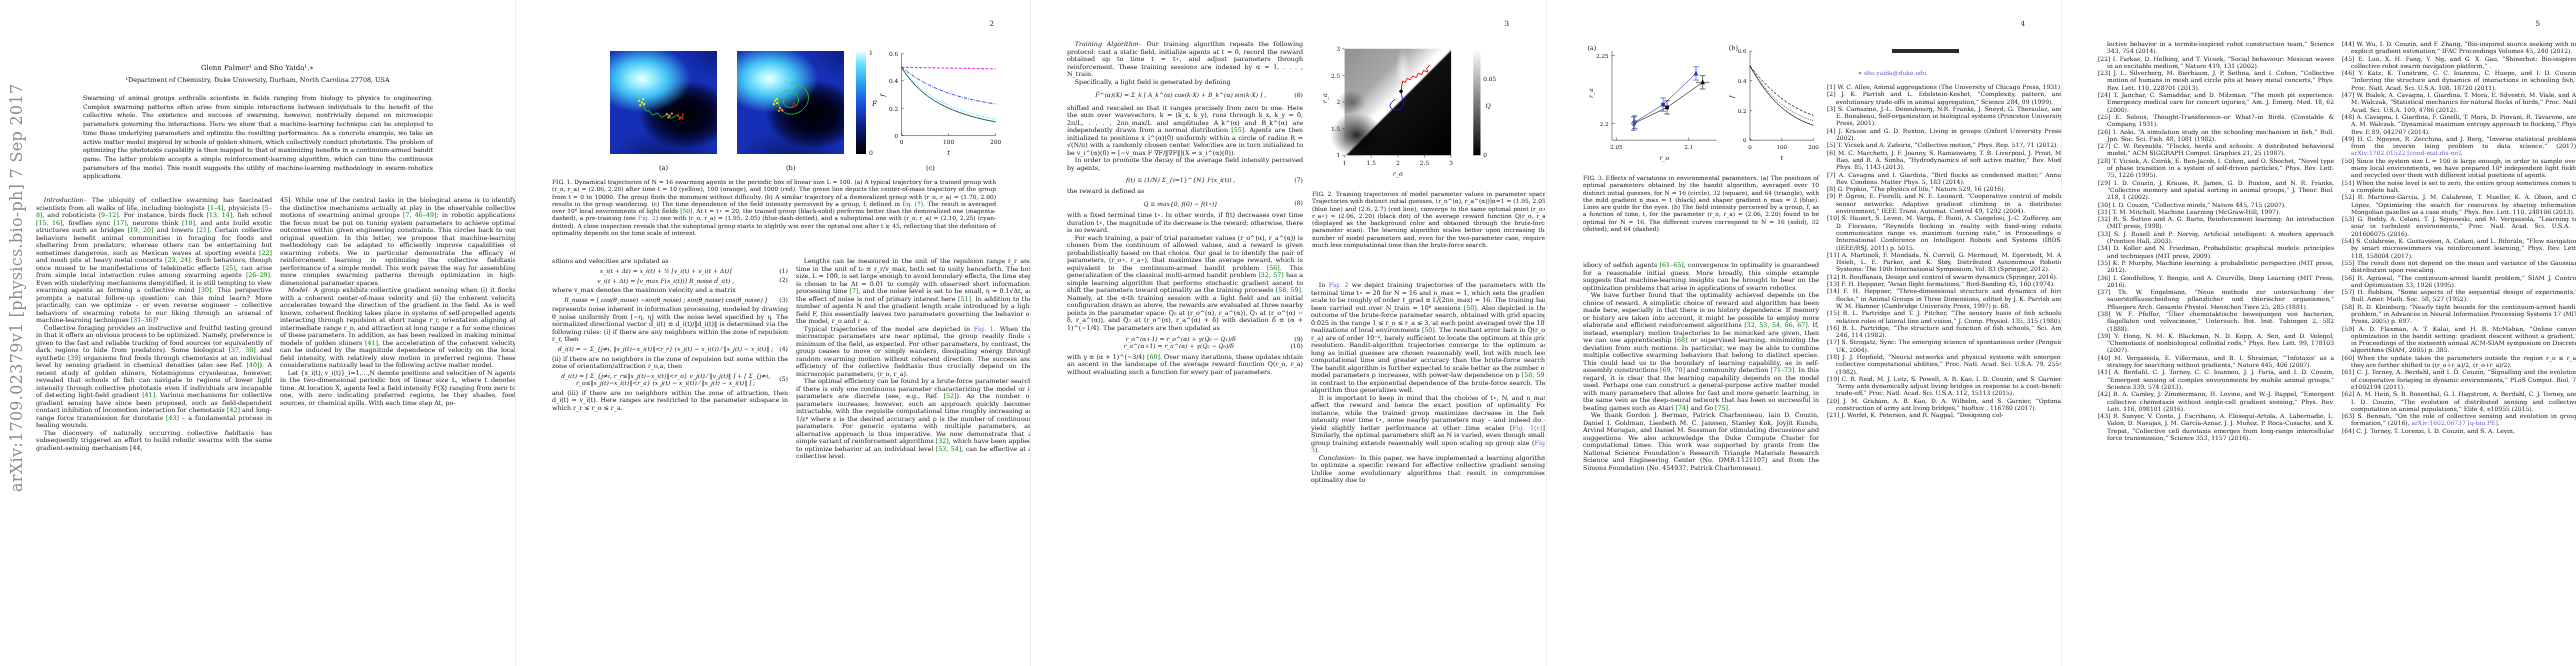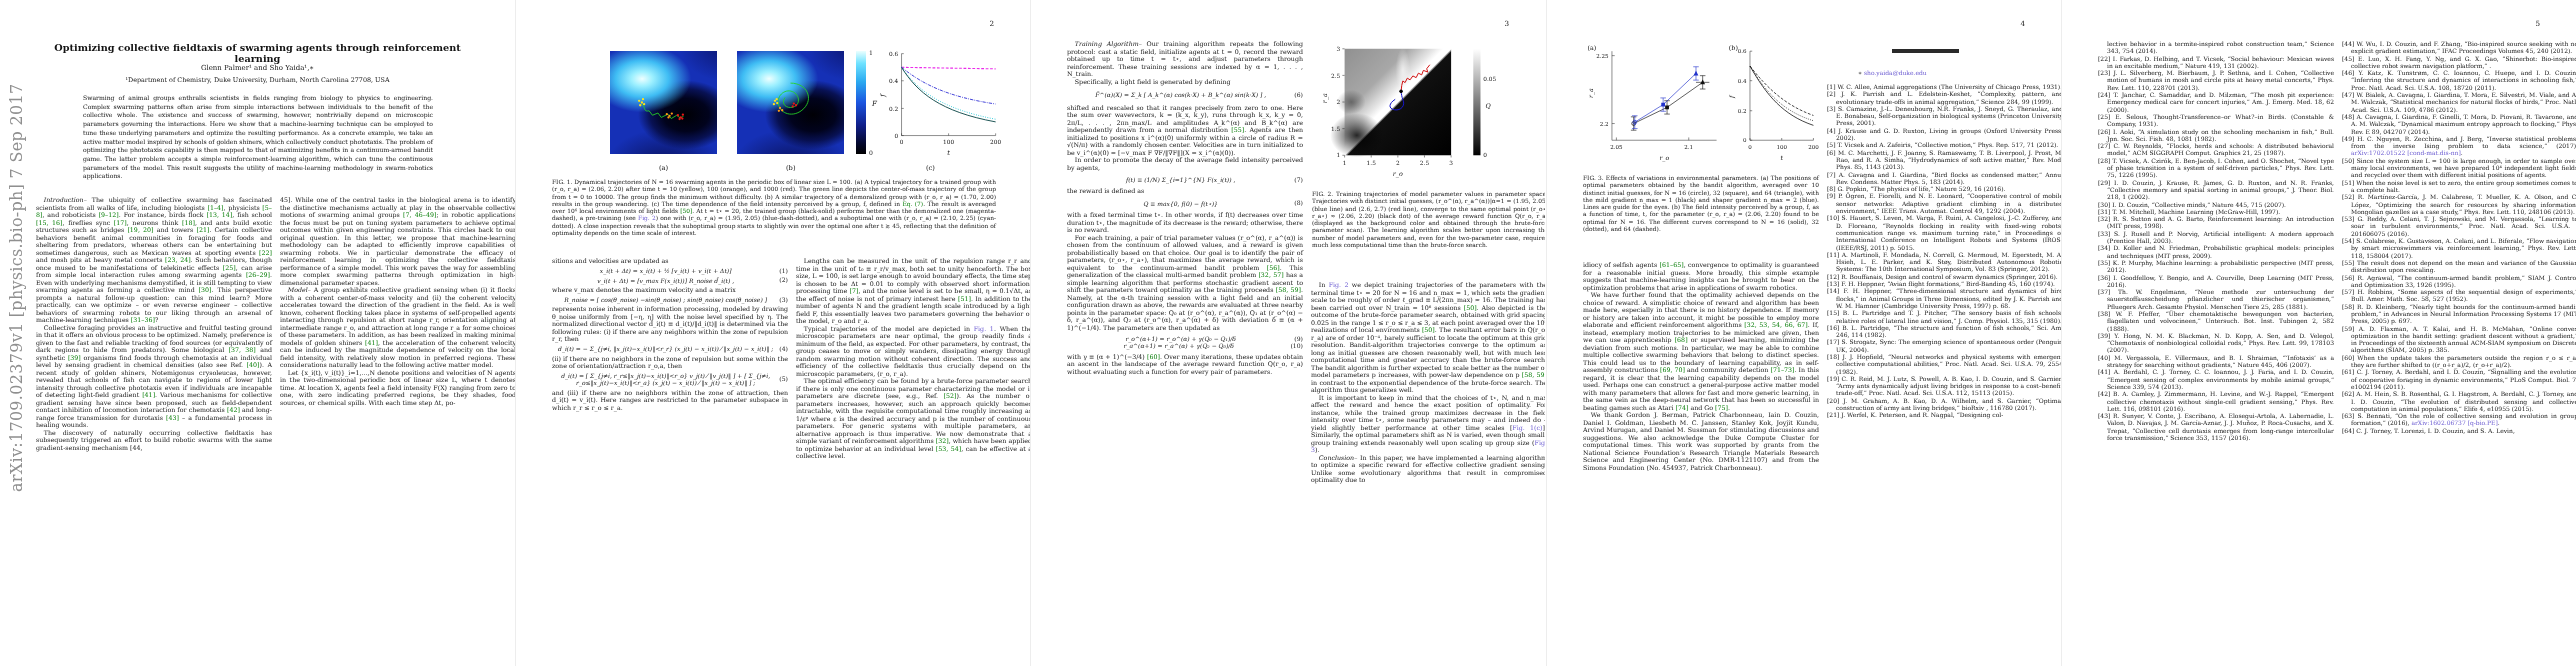--- a/index.html
+++ b/index.html
@@ -39,21 +39,20 @@
   svg text{font-family:"DejaVu Serif","Liberation Serif",serif;fill:#141414;}
   .it{font-style:italic;}
 </style>
 </head>
 <body>
 
 <div class="sheet">
 
   <div class="page" style="left:0;">
     <div class="wm" style="left:-128px;top:338px;width:289px;text-align:center;">arXiv:1709.02379v1  [physics.bio-ph]  7 Sep 2017</div>
-    <div class="title" style="top:42px;">Optimizing collective fieldtaxis of swarming agents through reinforcement learning</div>
     <div class="authors" style="top:64px;">Glenn Palmer¹ and Sho Yaida¹,∗</div>
     <div class="affil" style="top:76px;">¹Department of Chemistry, Duke University, Durham, North Carolina 27708, USA</div>
     <div class="abstract" style="top:94px;">Swarming of animal groups enthralls scientists in fields ranging from biology to physics to engineering. Complex swarming patterns often arise from simple interactions between individuals to the benefit of the collective whole. The existence and success of swarming, however, nontrivially depend on microscopic parameters governing the interactions. Here we show that a machine-learning technique can be employed to tune these underlying parameters and optimize the resulting performance. As a concrete example, we take an active matter model inspired by schools of golden shiners, which collectively conduct phototaxis. The problem of optimizing the phototaxis capability is then mapped to that of maximizing benefits in a continuum-armed bandit game. The latter problem accepts a simple reinforcement-learning algorithm, which can tune the continuous parameters of the model. This result suggests the utility of machine-learning methodology in swarm-robotics applications.</div>
     <div class="col" style="left:36px;top:196px;">
         <div class="para"><i>Introduction–</i> The ubiquity of collective swarming has fascinated scientists from all walks of life, including biologists <span class="c">[1–4]</span>, physicists <span class="c">[5–8]</span>, and roboticists <span class="c">[9–12]</span>. For instance, birds flock <span class="c">[13, 14]</span>, fish school <span class="c">[15, 16]</span>, fireflies sync <span class="c">[17]</span>, neurons think <span class="c">[18]</span>, and ants build exotic structures such as bridges <span class="c">[19, 20]</span> and towers <span class="c">[21]</span>. Certain collective behaviors benefit animal communities in foraging for foods and sheltering from predators, whereas others can be entertaining but sometimes dangerous, such as Mexican waves at sporting events <span class="c">[22]</span> and mosh pits at heavy metal concerts <span class="c">[23, 24]</span>. Such behaviors, though once mused to be manifestations of telekinetic effects <span class="c">[25]</span>, can arise from simple local interaction rules among swarming agents <span class="c">[26–29]</span>. Even with underlying mechanisms demystified, it is still tempting to view swarming agents as forming a collective mind <span class="c">[30]</span>. This perspective prompts a natural follow-up question: can this mind learn? More practically, can we optimize – or even reverse engineer – collective behaviors of swarming robots to our liking through an arsenal of machine-learning techniques <span class="c">[31–36]</span>?</div>
         <div class="para">Collective foraging provides an instructive and fruitful testing ground in that it offers an obvious process to be optimized. Namely, preference is given to the fast and reliable tracking of food sources (or equivalently of dark regions to hide from predators). Some biological <span class="c">[37, 38]</span> and synthetic <span class="c">[39]</span> organisms find foods through chemotaxis at an individual level by sensing gradient in chemical densities (also see Ref. <span class="c">[40]</span>). A recent study of golden shiners, Notemigonus crysoleucas, however, revealed that schools of fish can navigate to regions of lower light intensity through collective phototaxis even if individuals are incapable of detecting light-field gradient <span class="c">[41]</span>. Various mechanisms for collective gradient sensing have since been proposed, such as field-dependent contact inhibition of locomotion interaction for chemotaxis <span class="c">[42]</span> and long-range force transmission for durotaxis <span class="c">[43]</span> – a fundamental process in healing wounds.</div>
         <div class="para">The discovery of naturally occurring collective fieldtaxis has subsequently triggered an effort to build robotic swarms with the same gradient-sensing mechanism [44,</div>
       </div>
     <div class="col" style="left:280px;top:196px;">
       <div class="para nip">45]. While one of the central tasks in the biological arena is to identify the distinctive mechanisms actually at play in the observable collective motions of swarming animal groups <span class="c">[7, 46–49]</span>; in robotic applications the focus must be put on tuning system parameters to achieve optimal outcomes within given engineering constraints. This circles back to our original question. In this letter, we propose that machine-learning methodology can be adapted to efficiently improve capabilities of swarming robots. We in particular demonstrate the efficacy of reinforcement learning in optimizing the collective fieldtaxis performance of a simple model. This work paves the way for assembling more complex swarming patterns through optimization in high-dimensional parameter spaces.</div>

